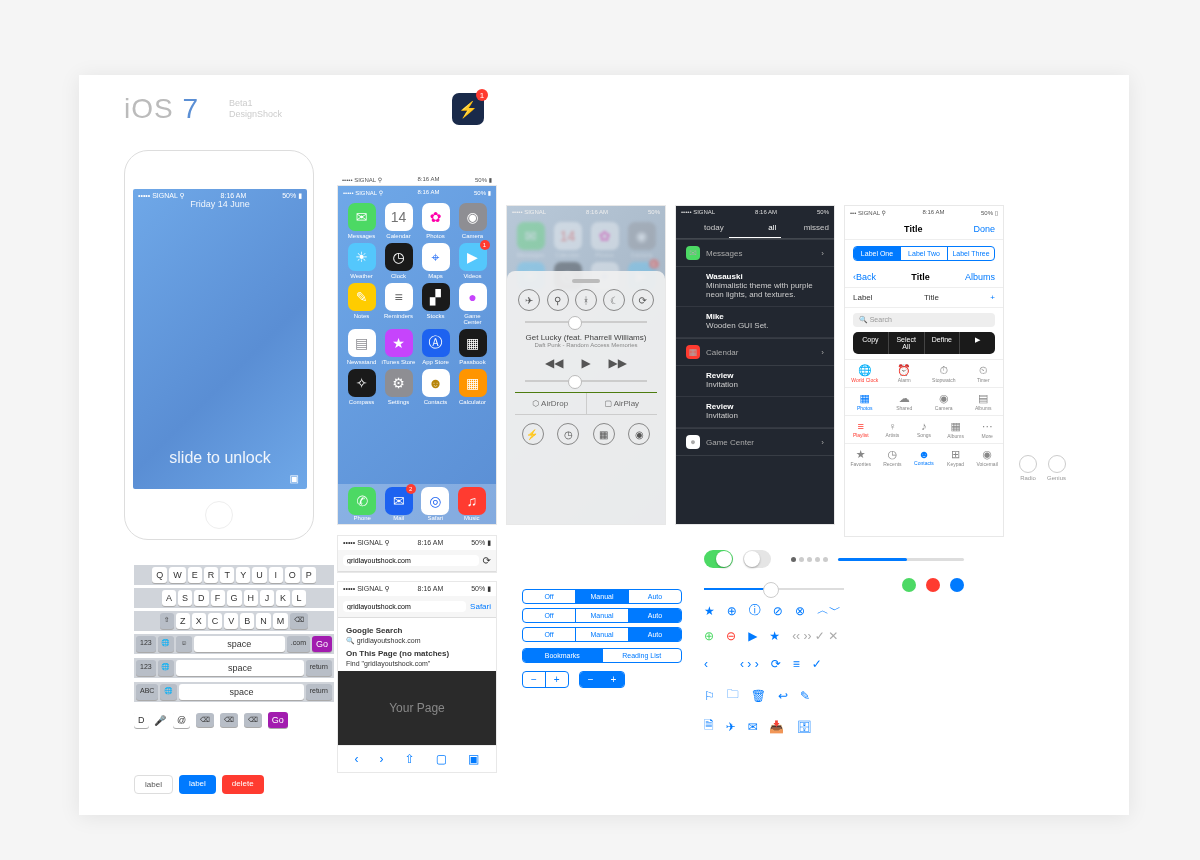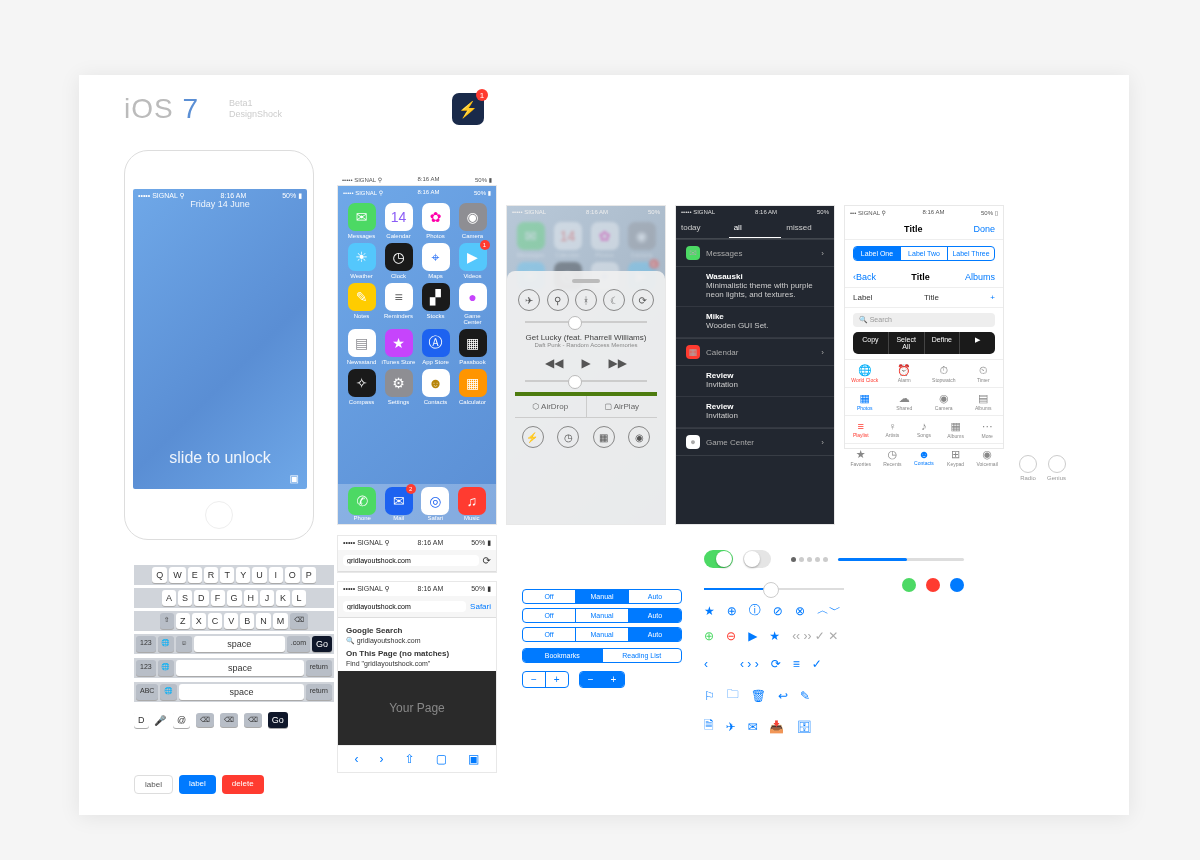--- a/index.html
+++ b/index.html
@@ -42,39 +42,39 @@
 .cc-bg { position: absolute; inset: 0; background: linear-gradient(135deg,#b8c8d8,#98a8b8); filter: blur(0.5px); }
 .cc-bg .appgrid { opacity: .35; filter: blur(1.5px); }
 .cc-panel { position: absolute; top: 65px; left: 0; right: 0; bottom: 0; background: rgba(240,240,240,0.92); border-radius: 8px 8px 0 0; padding: 8px; }
 .cc-row { display: flex; justify-content: space-around; margin: 6px 0; }
 .cc-btn { width: 22px; height: 22px; border: 1px solid #888; border-radius: 50%; display: flex; align-items: center; justify-content: center; font-size: 10px; color: #555; }
 .cc-slider { height: 2px; background: #ccc; margin: 10px 10px; position: relative; }
 .cc-slider::after { content: ""; position: absolute; left: 35%; top: -5px; width: 12px; height: 12px; background: #fff; border: 1px solid #bbb; border-radius: 50%; }
 .cc-song { text-align: center; font-size: 8px; color: #444; margin-top: 6px; }
 .cc-song .sub { font-size: 6px; color: #888; }
 .cc-media { display: flex; justify-content: center; gap: 18px; margin: 8px 0; font-size: 12px; color: #555; }
-.cc-bottom { display: flex; border-top: 4px solid #4d7c0f; }
+.cc-bottom { display: flex; border-top: 1px solid #4d7c0f; }
 .cc-bottom > div { flex: 1; text-align: center; padding: 6px; font-size: 8px; color: #666; border-left: 1px solid #ccc; }
 .cc-bottom > div:first-child { border-left: 0; }
 .cc-tools { display: flex; justify-content: space-around; border-top: 1px solid #ccc; padding: 8px 0 4px; }
 .cc-tool { width: 22px; height: 22px; border: 1px solid #888; border-radius: 50%; display: flex; align-items: center; justify-content: center; font-size: 10px; color: #555; }
 
 
 #nc { left: 596px; top: 130px; height: 320px; background: rgba(20,25,35,0.94); color: #ccc; }
 #nc .sbar { color: #ddd; }
 .nc-tabs { display: flex; border-bottom: 1px solid rgba(255,255,255,0.15); }
-.nc-tabs div { flex: 1; text-align: left; padding: 5px; font-size: 8px; }
+.nc-tabs div { flex: 1; text-align: right; padding: 5px; font-size: 8px; }
 .nc-tabs .on { border-bottom: 1px solid #fff; color: #fff; }
 .nc-hdr { display: flex; align-items: center; gap: 6px; padding: 6px 10px; border-top: 1px solid rgba(255,255,255,0.1); border-bottom: 1px solid rgba(255,255,255,0.1); font-size: 8px; color: #aaa; }
 .nc-hdr .hi { width: 14px; height: 14px; border-radius: 4px; display: flex; align-items: center; justify-content: center; font-size: 9px; }
 .nc-item { padding: 5px 10px 7px 30px; font-size: 8px; border-bottom: 1px solid rgba(255,255,255,0.08); }
 .nc-item b { color: #fff; display: block; }
 
 
-#ui { left: 765px; top: 130px; width: 160px; height: 244px; }
+#ui { left: 765px; top: 130px; width: 160px; height: 332px; }
 .nav { display: flex; justify-content: space-between; align-items: center; padding: 5px 8px; font-size: 9px; color: #007aff; border-bottom: 1px solid #eee; }
 .nav .ttl { color: #000; font-weight: 600; }
 .seg { display: flex; border: 1px solid #007aff; border-radius: 4px; margin: 6px 8px; overflow: hidden; }
 .seg div { flex: 1; text-align: center; font-size: 7px; padding: 3px; color: #007aff; border-left: 1px solid #007aff; }
 .seg div:first-child { border-left: 0; }
 .seg .on { background: #007aff; color: #fff; }
 .row { display: flex; justify-content: space-between; padding: 5px 8px; border-bottom: 1px solid #eee; font-size: 8px; align-items: center; }
 .row .link { color: #007aff; }
 .srch { margin: 5px 8px; background: #eee; border-radius: 4px; padding: 3px 6px; font-size: 7px; color: #999; }
 .pop { background: #1a1a1a; display: flex; margin: 5px 8px; border-radius: 5px; overflow: hidden; }
@@ -88,21 +88,21 @@
 .tabbar2 div { flex: 1; text-align: center; font-size: 5px; color: #888; }
 .tabbar2 .on { color: #007aff; }
 .tabbar2 .ti { font-size: 11px; display: block; }
 
 
 .kbd { position: absolute; left: 55px; top: 490px; width: 200px; }
 .kbrow { display: flex; gap: 2px; margin-bottom: 3px; justify-content: center; background: #d0d4da; padding: 2px; }
 .key { background: #fff; border-radius: 3px; padding: 3px 4px; font-size: 9px; text-align: center; box-shadow: 0 1px 0 #aaa; min-width: 14px; }
 .key.sp { flex: 1; background: #fff; }
 .key.fn { background: #b8bec7; color: #333; font-size: 7px; }
-.key.go { background: #0f172a; color: #fff; }
+.key.go { background: #a21caf; color: #fff; }
 .btns { position: absolute; left: 55px; top: 700px; display: flex; gap: 6px; }
 .btn { padding: 4px 10px; border-radius: 4px; font-size: 8px; }
 .btn.wh { background: #fff; border: 1px solid #ddd; color: #555; }
 .btn.bl { background: #007aff; color: #fff; }
 .btn.rd { background: #ff3b30; color: #fff; }
 
 
 #saf { position: absolute; left: 258px; top: 460px; width: 160px; border: 1px solid #e8e8e8; }
 .addr { background: #f6f6f6; padding: 5px; display: flex; gap: 4px; align-items: center; border-bottom: 1px solid #ddd; }
 .addr input { flex: 1; border: 0; background: #fff; border-radius: 4px; padding: 2px 4px; font-size: 7px; }
@@ -185,21 +185,21 @@
   </div>
 
   <div id="home" class="mini dark">
     <div class="sbar">
         <span>••••• <span>SIGNAL</span> ⚲</span>
         <span>8:16 AM</span>
         <span><span>50%</span> ▮</span>
       </div>
     <div class="appgrid" id="appgrid">
         <div class="app"><div class="ico" style="background:#4cd964;color:#fff">✉</div>Messages</div>
-        <div class="app"><div class="ico" style="background:#ffffff;color:#8b5cf6">14</div>Calendar</div>
+        <div class="app"><div class="ico" style="background:#ffffff;color:#737373">14</div>Calendar</div>
         <div class="app"><div class="ico" style="background:#ffffff;color:#f0a">✿</div>Photos</div>
         <div class="app"><div class="ico" style="background:#8e8e93;color:#fff">◉</div>Camera</div>
         <div class="app"><div class="ico" style="background:#54c7fc;color:#fff">☀</div>Weather</div>
         <div class="app"><div class="ico" style="background:#1a1a1a;color:#fff">◷</div>Clock</div>
         <div class="app"><div class="ico" style="background:#ffffff;color:#3478f6">⌖</div>Maps</div>
         <div class="app"><div class="ico" style="background:#54c7fc;color:#fff">▶<span class="bdg">1</span></div>Videos</div>
         <div class="app"><div class="ico" style="background:#ffcc00;color:#fff">✎</div>Notes</div>
         <div class="app"><div class="ico" style="background:#ffffff;color:#666">≡</div>Reminders</div>
         <div class="app"><div class="ico" style="background:#1a1a1a;color:#fff">▞</div>Stocks</div>
         <div class="app"><div class="ico" style="background:#ffffff;color:#c644fc">●</div>Game Center</div>

